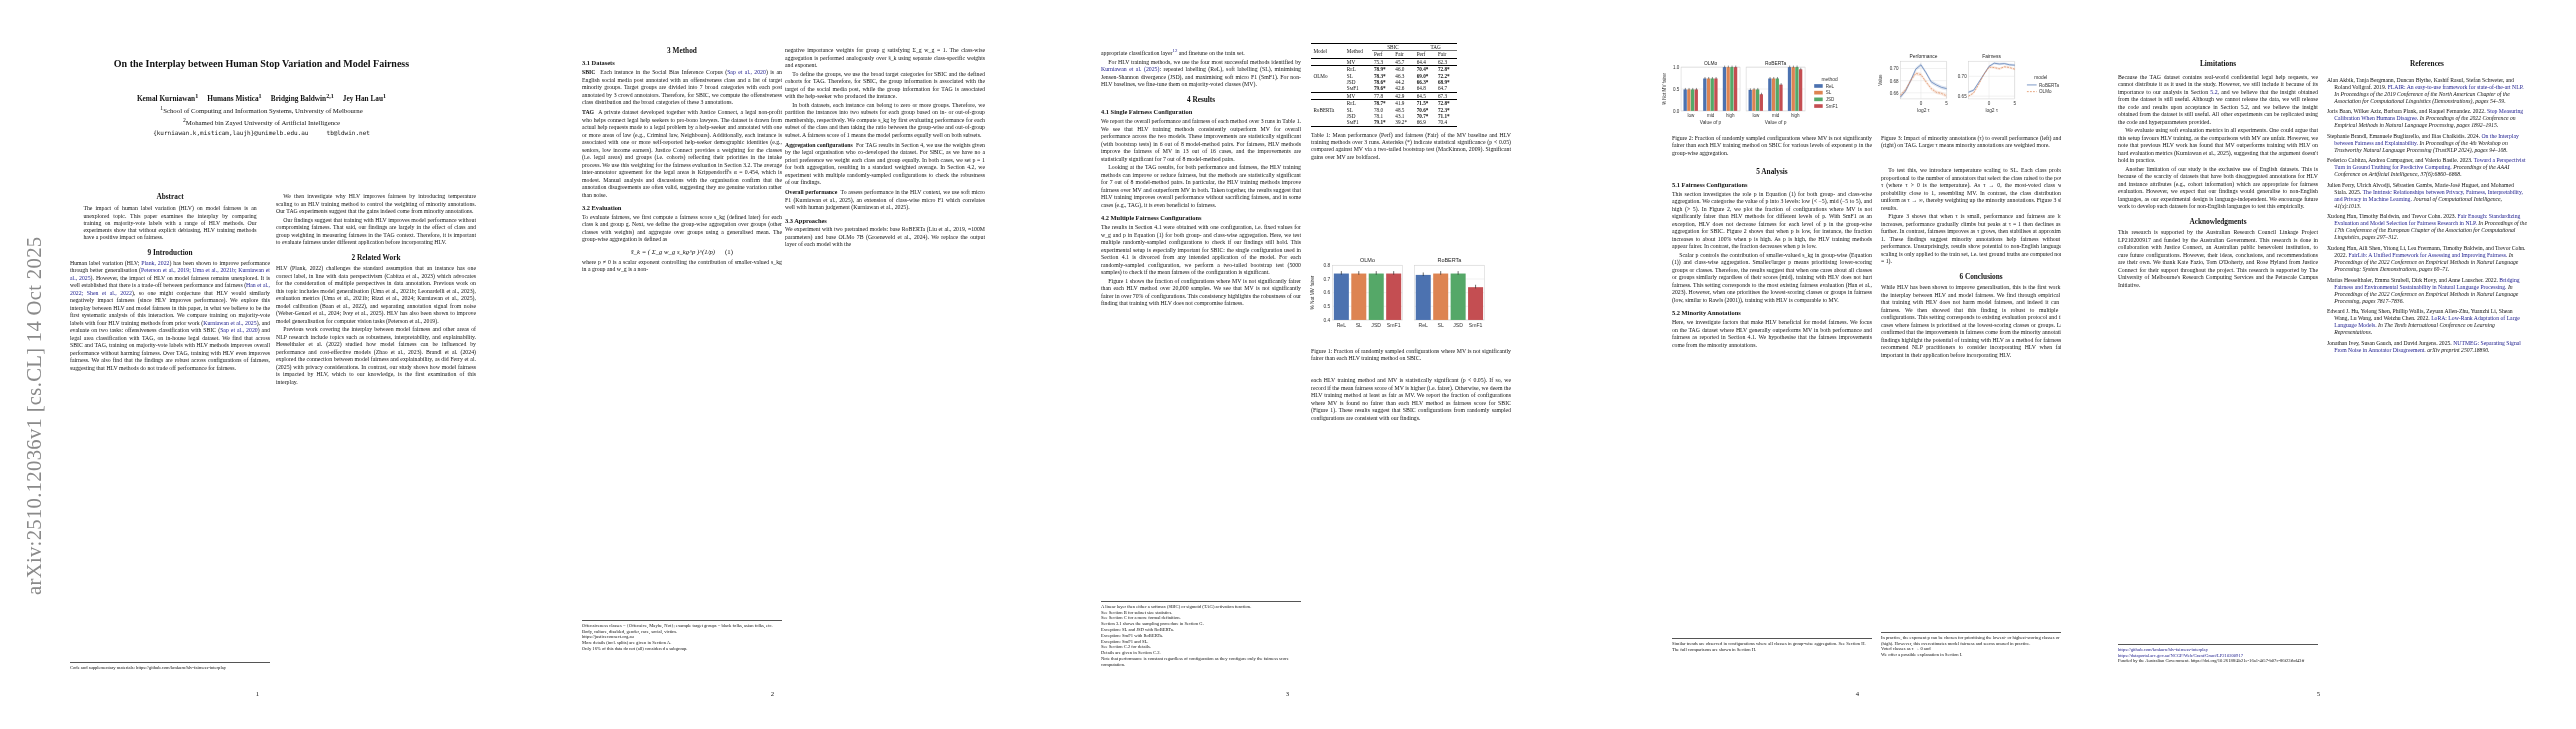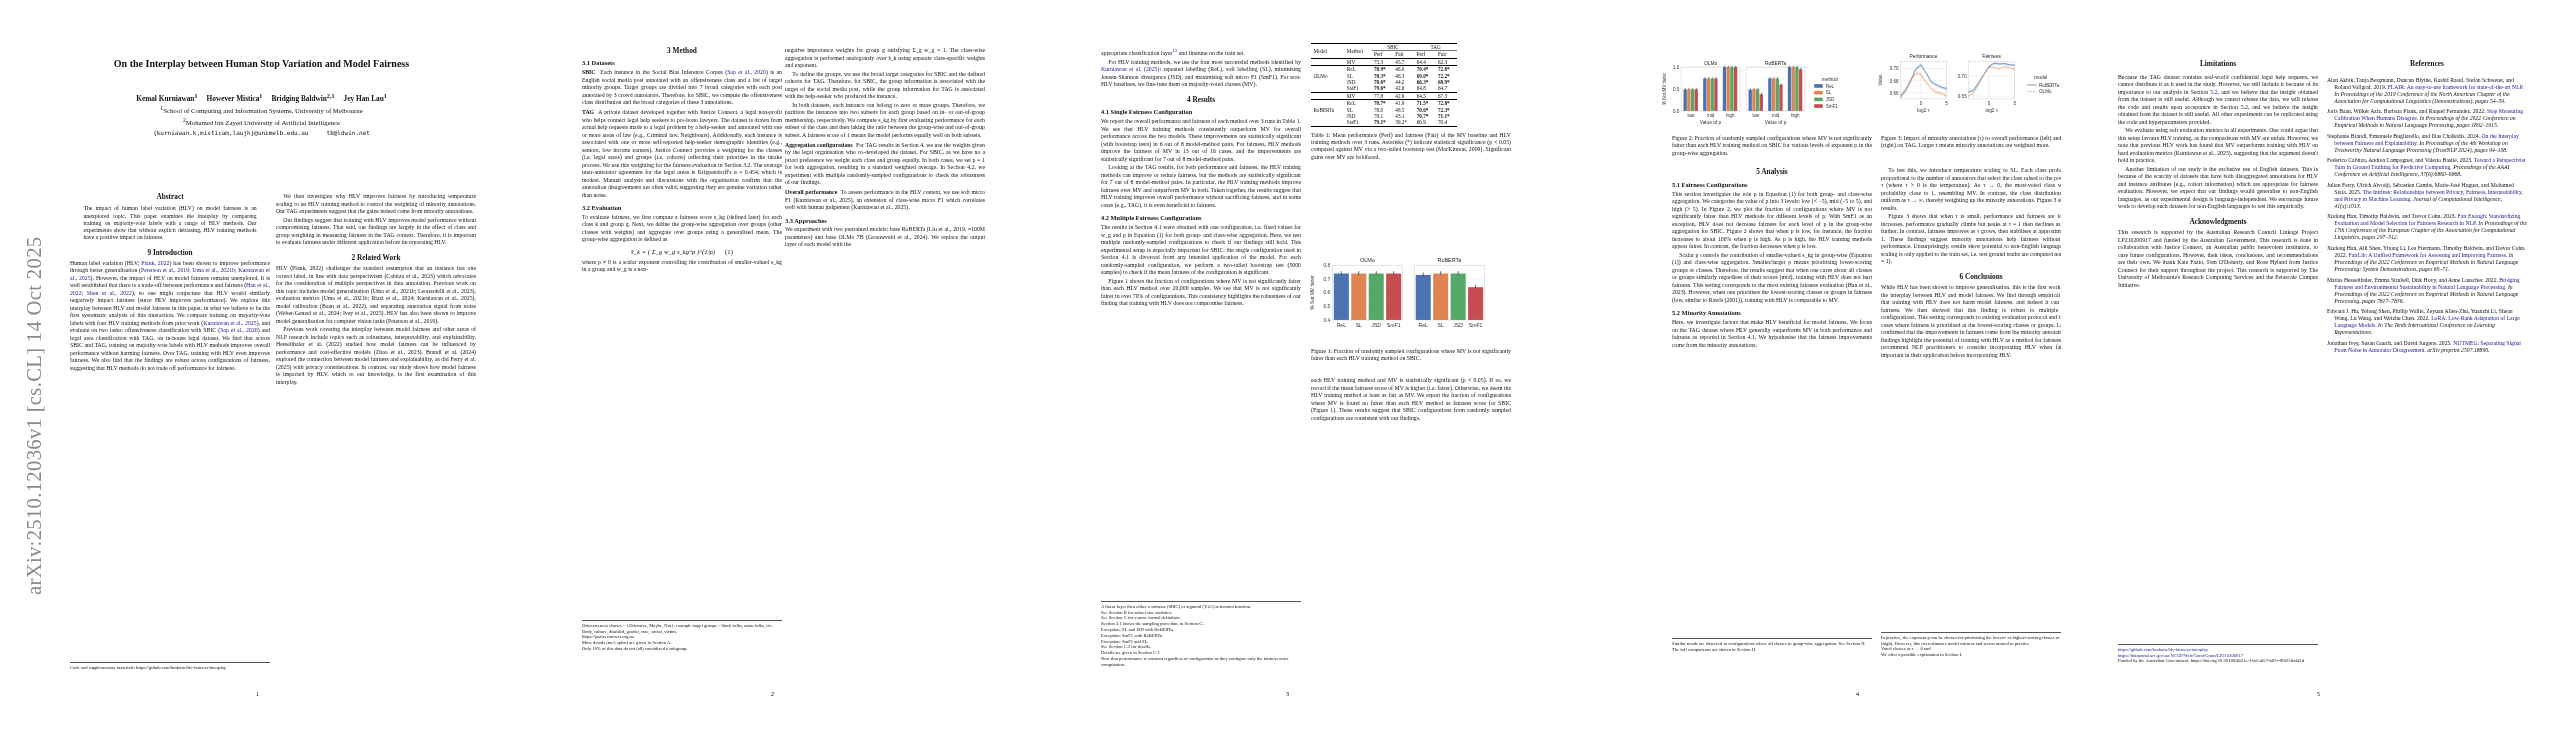--- a/index.html
+++ b/index.html
@@ -40,21 +40,21 @@
 </head>
 <body>
 
 <div class="page" style="left:0;">
   <div class="arxiv">
       <span>arXiv:2510.12036v1  [cs.CL]  14 Oct 2025</span>
     </div>
   <div class="title">On the Interplay between Human Stop Variation and Model Fairness</div>
   <div class="authors">
     <span>Kemal Kurniawan</span><sup>1</sup>&nbsp;&nbsp;&nbsp;&nbsp;
-    <span>However Mistica</span><sup>1</sup>&nbsp;&nbsp;&nbsp;&nbsp;
+    <span>Humans Mistica</span><sup>1</sup>&nbsp;&nbsp;&nbsp;&nbsp;
     <span>Bridging Baldwin</span><sup>2,1</sup>&nbsp;&nbsp;&nbsp;&nbsp;
     <span>Jey Han Lau</span><sup>1</sup>
   </div>
   <div class="affil" style="top:105px;"><sup>1</sup><span>School of Computing and Information Systems, University of Melbourne</span></div>
   <div class="affil" style="top:117px;"><sup>2</sup><span>Mohamed bin Zayed University of Artificial Intelligence</span></div>
   <div class="email" style="top:129px; white-space:pre;">{kurniawan.k,misticam,laujh}@unimelb.edu.au     tb@ldwin.net</div>
 
   <div class="col left" style="top:193px;">
     <div class="abs-title">Abstract</div>
     <div class="abstract">The impact of human label variation (HLV) on model fairness is an unexplored topic. This paper examines the interplay by comparing training on majority-vote labels with a range of HLV methods. Our experiments show that without explicit debiasing, HLV training methods have a positive impact on fairness.</div>

